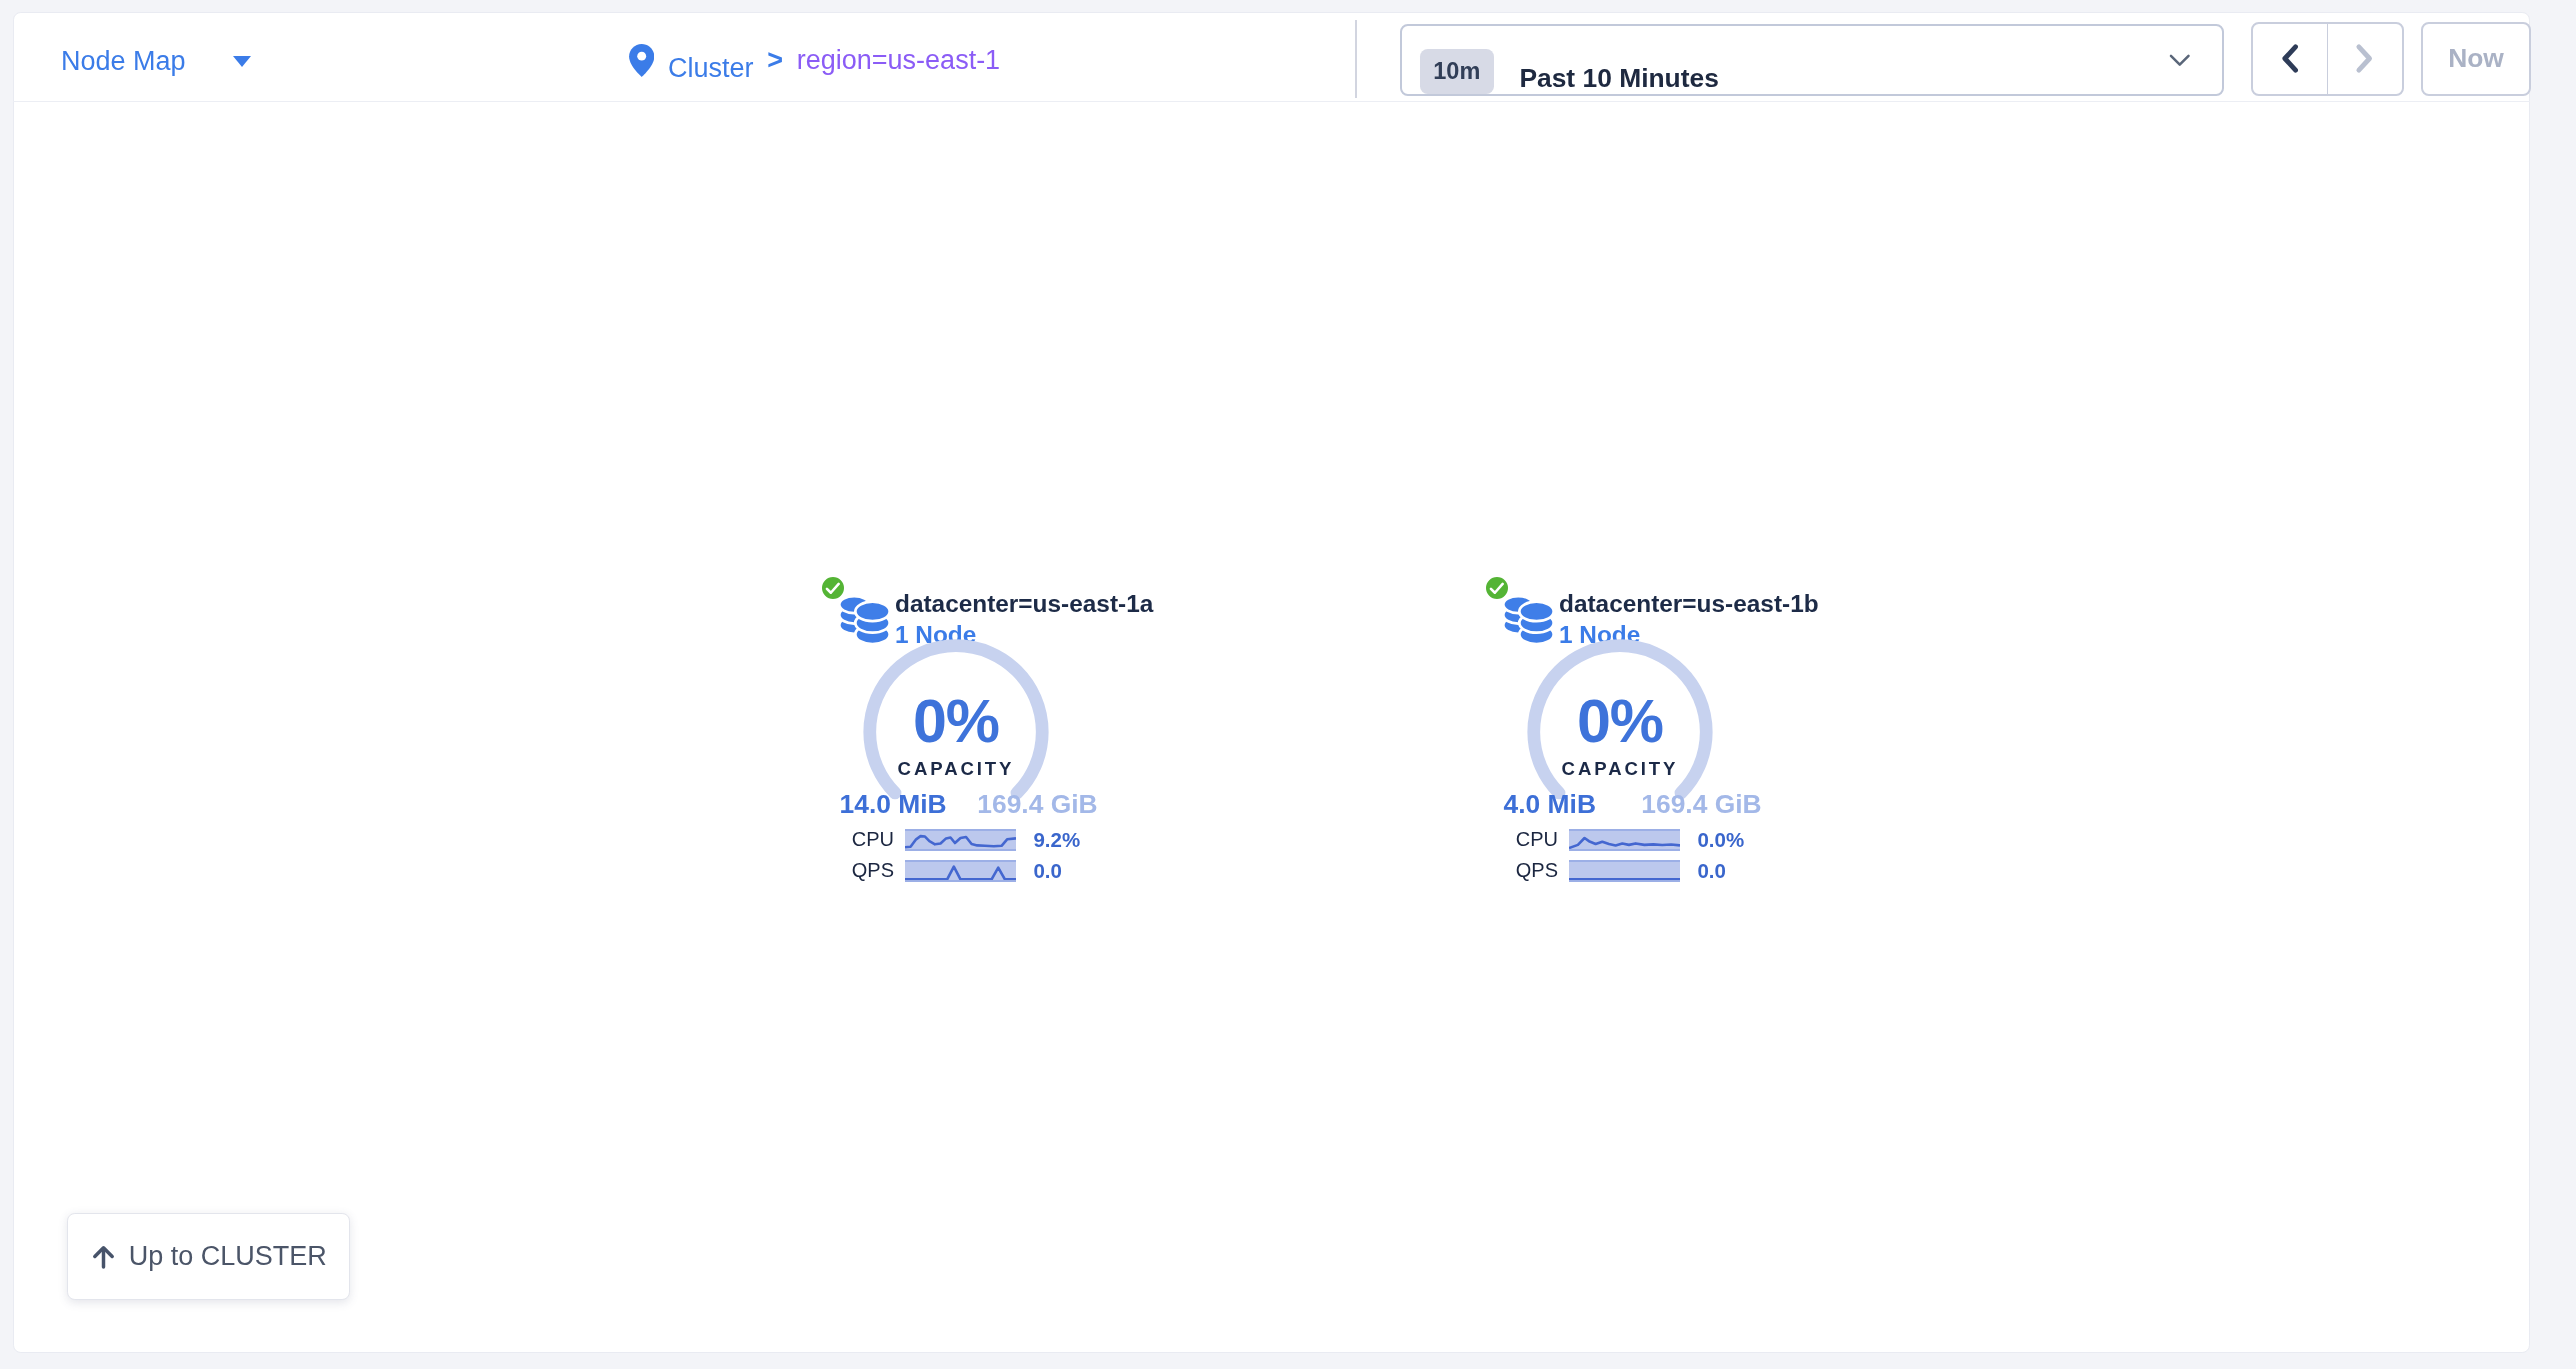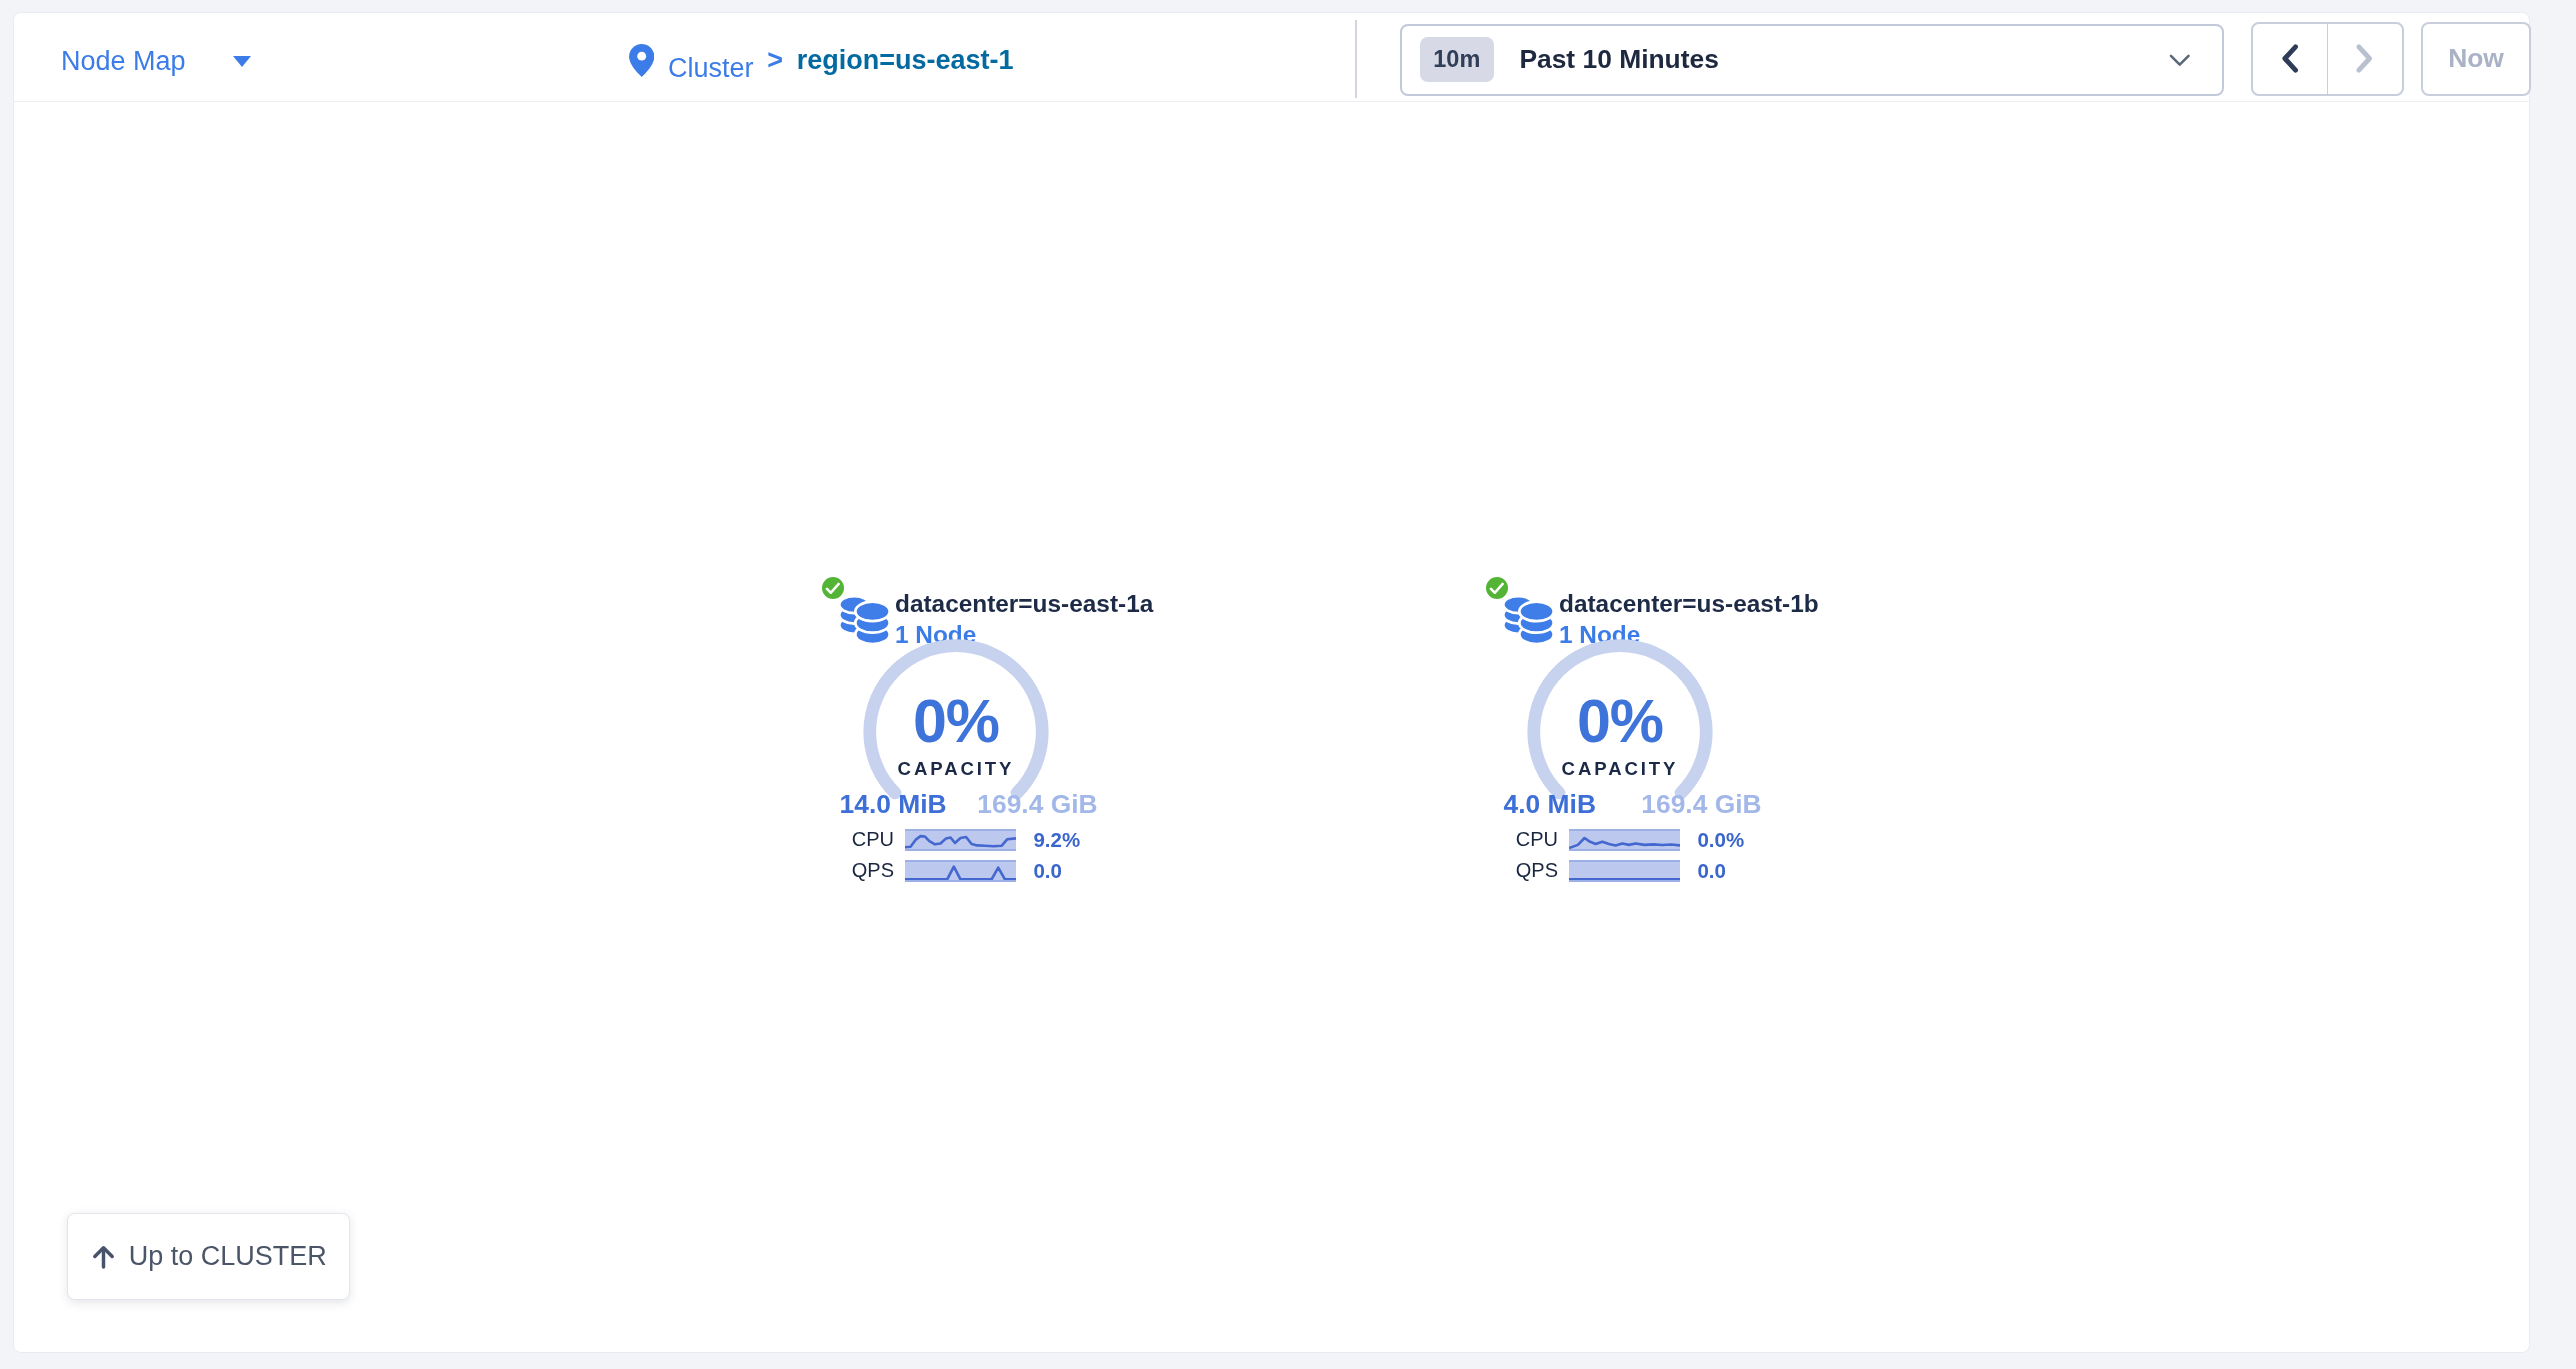--- a/index.html
+++ b/index.html
@@ -26,28 +26,28 @@
   .caret-down {
     width:0; height:0; border-left:9.8px solid transparent; border-right:9.8px solid transparent;
     border-top:11.7px solid #3b7ce8;
   }
   .breadcrumb {
     position:absolute; left:629px; top:39px; height:43px;
     display:flex; align-items:center; gap:13.7px;
   }
   .breadcrumb .link { font-size:27px; color:#3b7ce8; cursor:pointer;margin-top:16px; }
   .breadcrumb .sep  { font-size:27px; color:#3b7ce8; font-weight:700; }
-  .breadcrumb .current { font-size:27px; color:#0369a1; font-weight:700; }
+  .breadcrumb .current { font-size:27px; color:#8b5cf6; font-weight:400; }
 
   .header-divider { position:absolute; left:1355px; top:19.6px; width:2px; height:78px; background:#d2d5e0; }
 
   .time-dropdown {
     position:absolute; left:1400px; top:23.5px; width:824px; height:72px;
     border:2px solid #c2c9da; border-radius:7.8px; background:#fff;
-    display:flex; align-items:center; cursor:pointer;
+    display:flex; align-items:flex-end; cursor:pointer;
   }
   .time-badge {
     margin-left:17.6px; padding:8.8px 13.7px; background:#d7dae6; border-radius:7.8px;
     font-size:23.5px; font-weight:700; color:#313e57;
   }
   .time-label { margin-left:25.4px; font-size:26.4px; font-weight:600; color:#1e2940; }
   .time-chevron { position:absolute; right:31px; top:27px; }
 
   .nav-group {
     position:absolute; left:2251px; top:21.5px; width:153px; height:74px;

